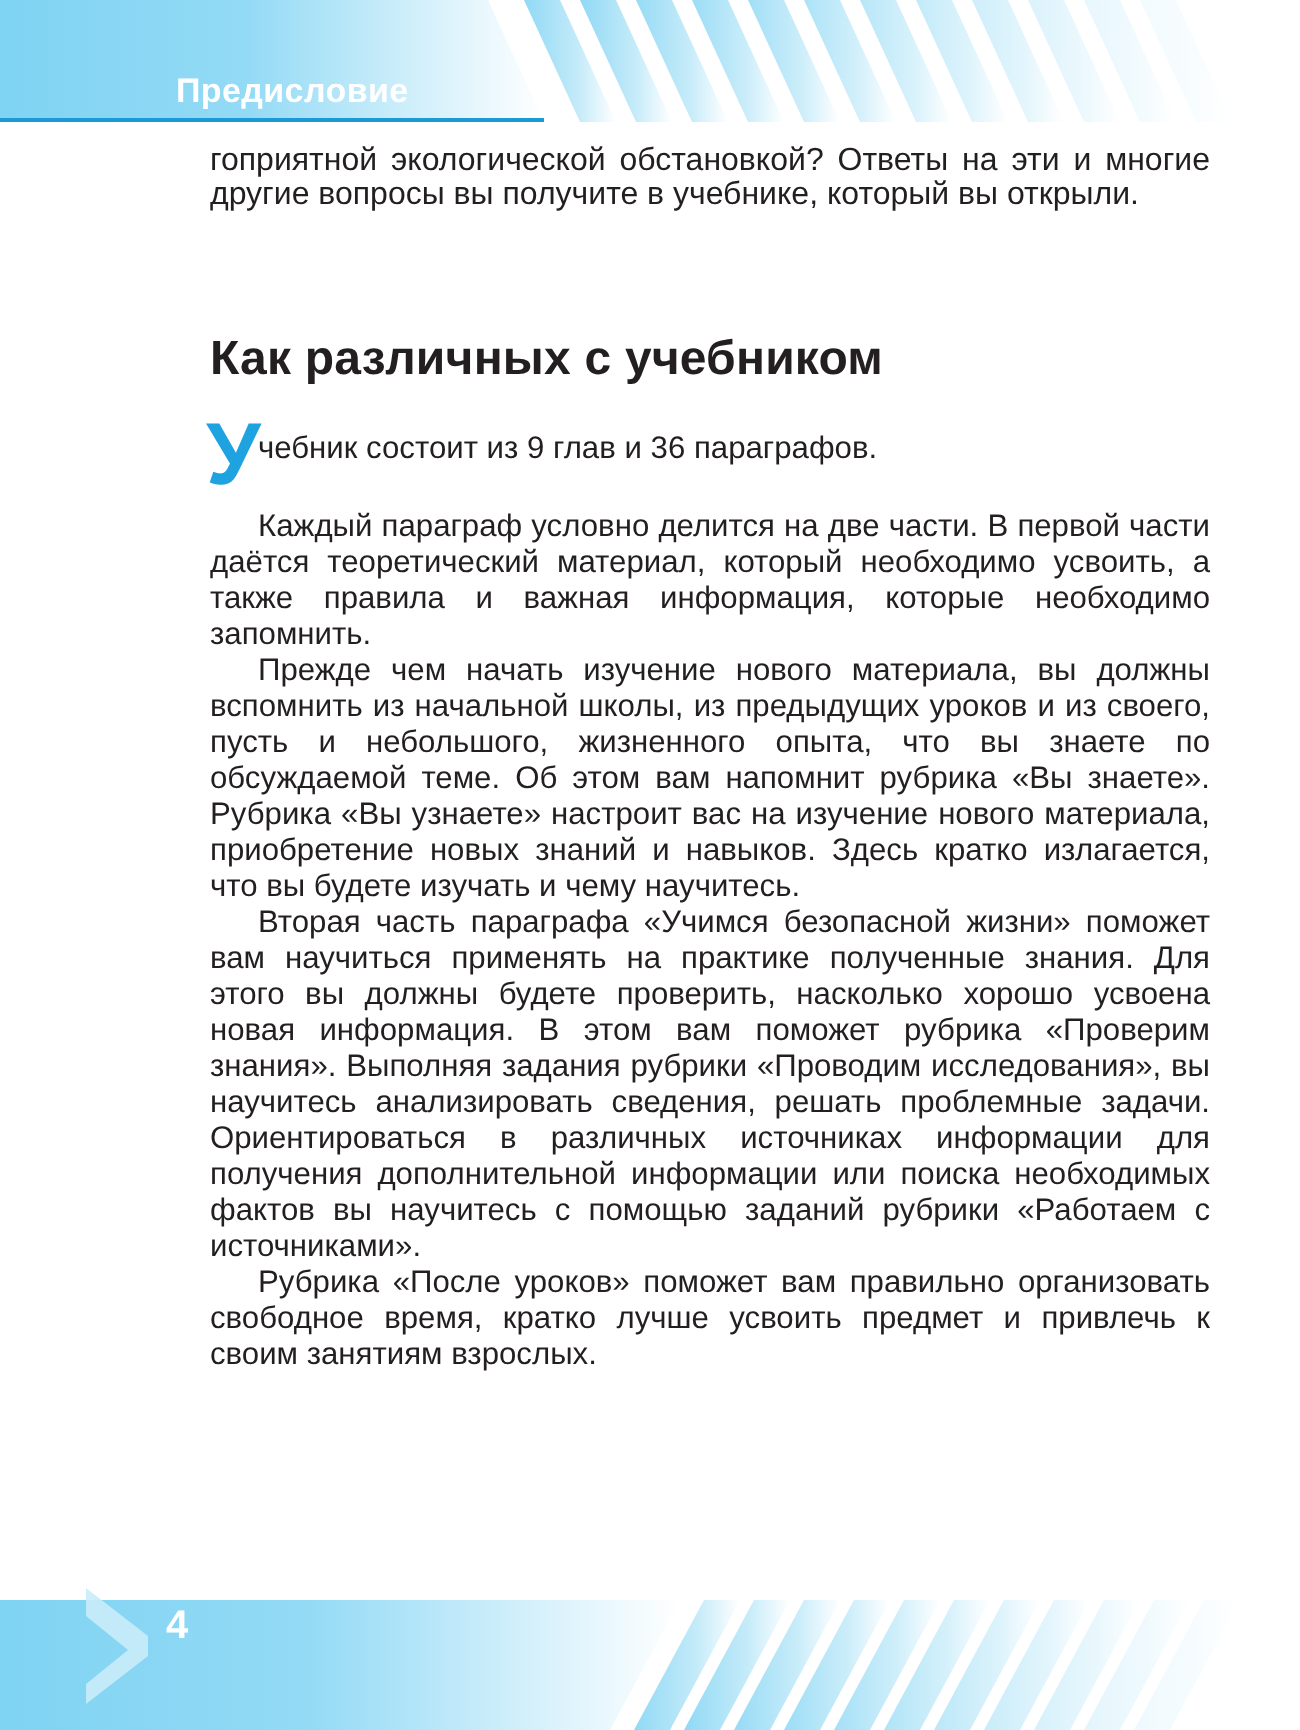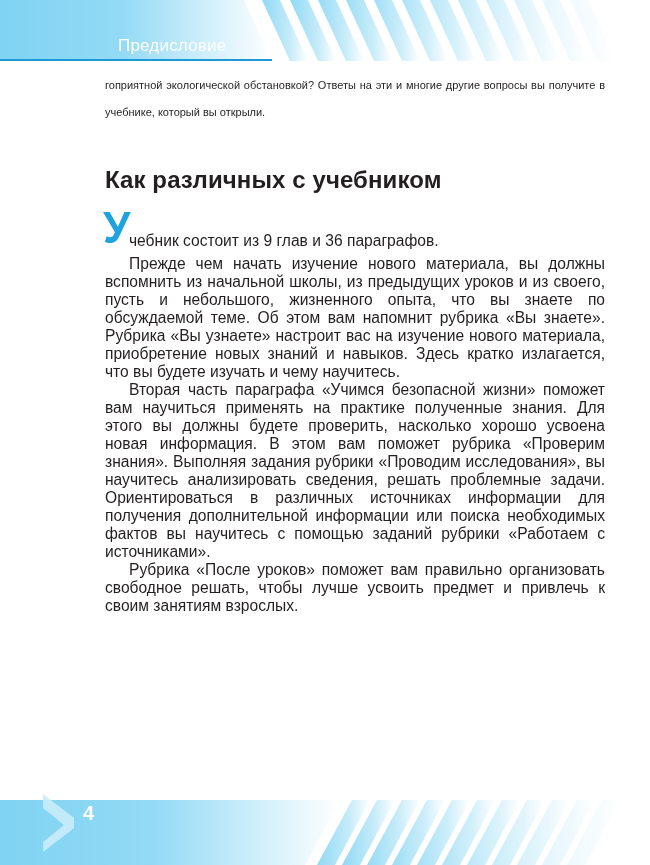--- a/index.html
+++ b/index.html
@@ -7,52 +7,52 @@
       width: 650px; height: 865px; position: relative; overflow: hidden;
       background: #ffffff;
       font-family: "Liberation Sans", sans-serif;
       color: #231f20;
     }
     .header-band {
       position: absolute; left: 0; top: 0; width: 650px; height: 61px;
     }
     .header-band svg, .footer-band svg { display: block; }
     .header-title {
-      position: absolute; left: 118px; top: 36px;
-      font-size: 17px; font-weight: normal; color: #ffffff;
+      position: absolute; left: 88px; top: 36px;
+      font-size: 17px; font-weight: bold; color: #ffffff;
       letter-spacing: 0.2px;
     }
     .footer-band {
       position: absolute; left: 0; top: 794px; width: 650px; height: 71px;
     }
     .page-number {
       position: absolute; left: 83px; top: 802px;
       font-size: 20px; font-weight: bold; color: #ffffff;
     }
     .content {
       position: absolute; left: 105px; top: 72px; width: 500px;
-      font-size: 11px; line-height: 27px;
+      font-size: 16px; line-height: 17px;
       text-align: justify;
     }
     .content p { margin: 0; }
     .intro p { text-align: justify; text-align-last: left; }
     .section-title {
       position: absolute; left: 105px; top: 166px;
       font-size: 24px; font-weight: bold; color: #231f20;
       letter-spacing: 0.1px;
     }
     .lead {
       position: absolute; left: 105px; top: 216px; width: 500px;
       font-size: 15.6px; line-height: 18px;
     }
     .dropcap {
       position: absolute; left: -2px; top: -10px;
       font-size: 44px; font-weight: bold; color: #1fa3e0; line-height: 44px;
     }
-    .lead-text { padding-left: 24px; display: inline-block; margin-top: 16px; }
+    .lead-text { padding-left: 24px; display: inline-block; }
     .body {
       position: absolute; left: 105px; top: 255px; width: 500px;
       font-size: 15.6px; line-height: 18px;
     }
     .body p { margin: 0; text-indent: 24px; text-align: justify; }
   </style>
 </head>
 <body>
 
 <div class="header-band">
@@ -96,23 +96,24 @@
 </div>
 
 <div class="section-title">Как различных с учебником</div>
 
 <div class="lead">
   <span class="dropcap">У</span>
   <span class="lead-text">чебник состоит из 9 глав и 36 параграфов.</span>
 </div>
 
 <div class="body">
+  <p>Каждый параграф условно делится на две части. В первой части даётся теоретический материал, который необходимо усвоить, а также правила и важная информация, которые необходимо запомнить.</p>
   <p>Прежде чем начать изучение нового материала, вы должны вспомнить из начальной школы, из предыдущих уроков и из своего, пусть и небольшого, жизненного опыта, что вы знаете по обсуждаемой теме. Об этом вам напомнит рубрика «Вы знаете». Рубрика «Вы узнаете» настроит вас на изучение нового материала, приобретение новых знаний и навыков. Здесь кратко излагается, что вы будете изучать и чему научитесь.</p>
   <p>Вторая часть параграфа «Учимся безопасной жизни» поможет вам научиться применять на практике полученные знания. Для этого вы должны будете проверить, насколько хорошо усвоена новая информация. В этом вам поможет рубрика «Проверим знания». Выполняя задания рубрики «Проводим исследования», вы научитесь анализировать сведения, решать проблемные задачи. Ориентироваться в различных источниках информации для получения дополнительной информации или поиска необходимых фактов вы научитесь с помощью заданий рубрики «Работаем с источниками».</p>
-  <p>Рубрика «После уроков» поможет вам правильно организовать свободное решать, чтобы лучше усвоить предмет и привлечь к своим занятиям взрослых.</p>
+  <p>Рубрика «После уроков» поможет вам правильно организовать свободное время, кратко лучше усвоить предмет и привлечь к своим занятиям взрослых.</p>
 </div>
 
 <div class="footer-band">
   <svg width="650" height="71" viewBox="0 0 650 71">
     <defs>
       <linearGradient id="fg" x1="0" y1="0" x2="1" y2="0">
         <stop offset="0" stop-color="#7fd3f3"></stop>
         <stop offset="0.45" stop-color="#93daf5"></stop>
         <stop offset="1" stop-color="#ffffff"></stop>
       </linearGradient>

